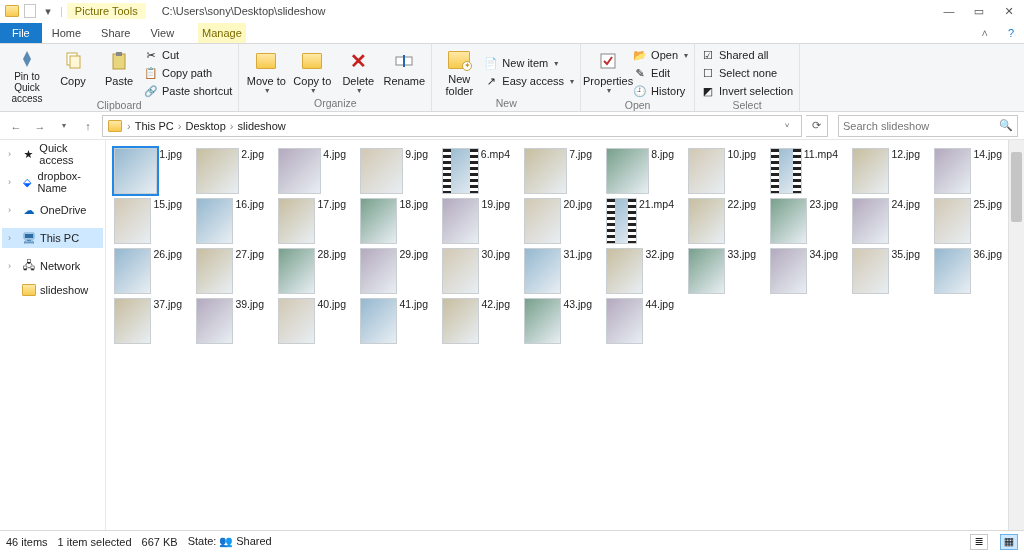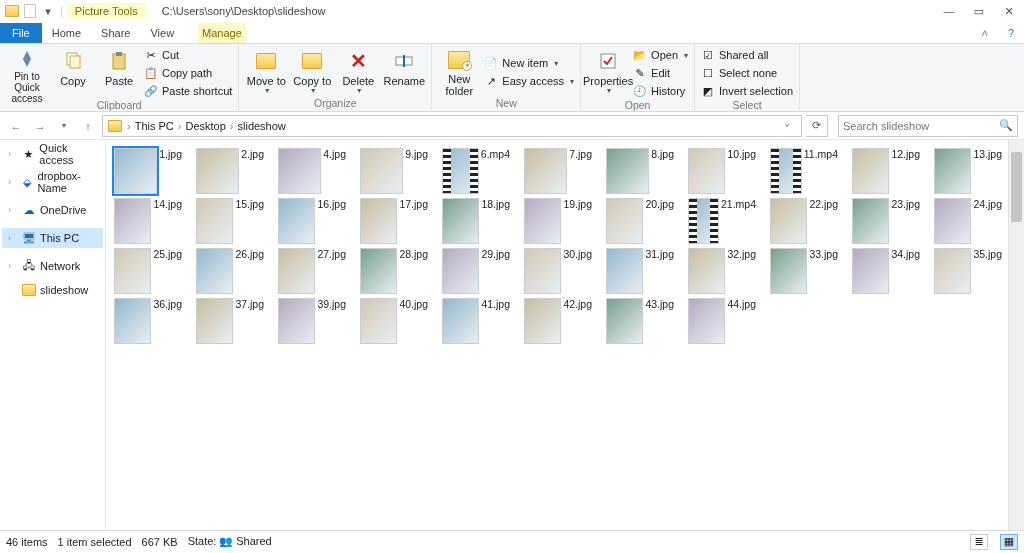--- a/index.html
+++ b/index.html
@@ -385,26 +385,20 @@
           <div class="fname">11.mp4</div>
         </div>
         <div class="item">
           <div class="thumb">
             <div class="thumb-inner" style="background: linear-gradient(135deg, rgb(200, 190, 160), rgb(232, 238, 243));"></div>
           </div>
           <div class="fname">12.jpg</div>
         </div>
         <div class="item">
           <div class="thumb">
-            <div class="thumb-inner" style="background: linear-gradient(135deg, rgb(120, 160, 140), rgb(232, 238, 243));"></div>
-          </div>
-          <div class="fname">13.jpg</div>
-        </div>
-        <div class="item">
-          <div class="thumb">
             <div class="thumb-inner" style="background: linear-gradient(135deg, rgb(180, 170, 190), rgb(232, 238, 243));"></div>
           </div>
           <div class="fname">14.jpg</div>
         </div>
         <div class="item">
           <div class="thumb">
             <div class="thumb-inner" style="background: linear-gradient(135deg, rgb(210, 200, 180), rgb(232, 238, 243));"></div>
           </div>
           <div class="fname">15.jpg</div>
         </div>

